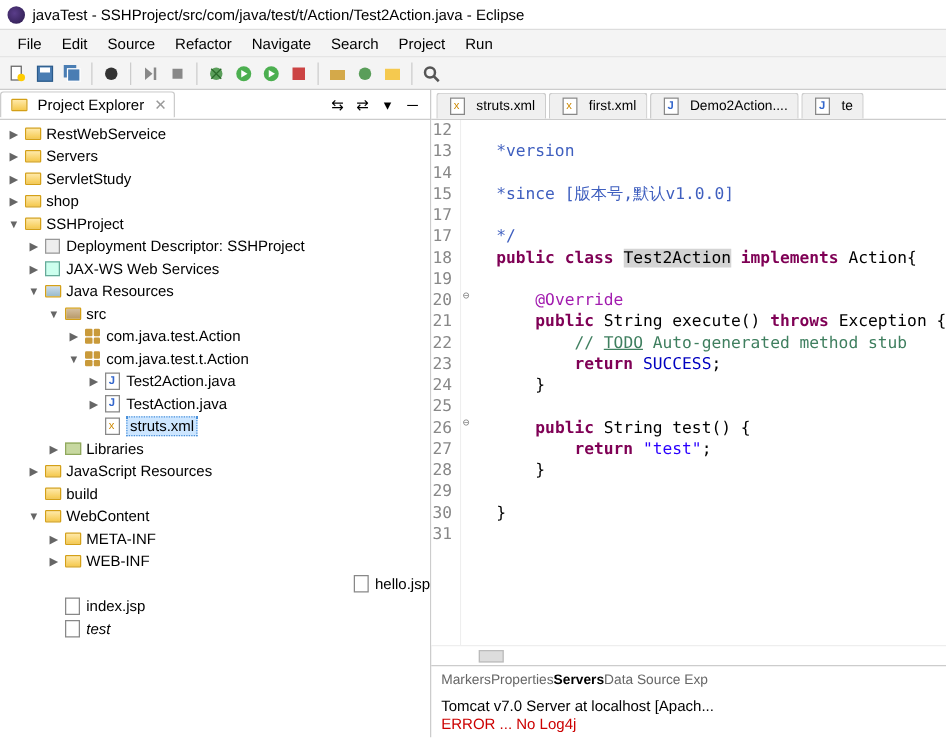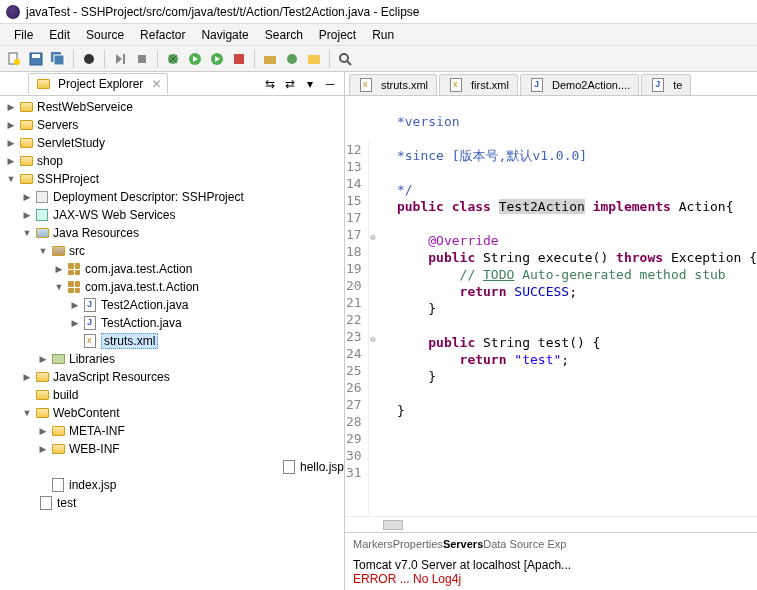--- a/index.html
+++ b/index.html
@@ -8,42 +8,42 @@
 .eclipse-icon { width: 14px; height: 14px; background: radial-gradient(circle at 40% 40%, #5a3d8a, #2a1a4a); border-radius: 50%; margin-right: 6px; }
 .menubar { height: 22px; display: flex; align-items: center; padding: 0 6px; background: #f4f4f4; border-bottom: 1px solid #e0e0e0; }
 .menu-item { padding: 2px 8px; cursor: default; }
 .toolbar { height: 26px; display: flex; align-items: center; padding: 2px 4px; background: #f4f4f4; border-bottom: 1px solid #ccc; gap: 2px; flex-wrap: nowrap; overflow: hidden; }
 .tool-btn { width: 20px; height: 20px; display: inline-flex; align-items: center; justify-content: center; border: none; background: transparent; cursor: pointer; }
 .tool-btn svg { width: 16px; height: 16px; }
 .sep { width: 1px; height: 18px; background: #ccc; margin: 0 3px; }
 .main { display: flex; height: calc(100% - 72px); }
 .sidebar { width: 345px; border-right: 1px solid #ccc; display: flex; flex-direction: column; background: #fff; }
 .panel-tab { height: 24px; display: flex; align-items: center; border-bottom: 1px solid #ccc; }
-.tab-active { background: #fff; border: 1px solid #ccc; border-bottom: none; padding: 2px 6px; display: flex; align-items: center; gap: 4px; border-radius: 3px 3px 0 0; margin-left: 28px; }
+.tab-active { background: #fff; border: 1px solid #ccc; border-bottom: none; padding: 2px 6px; display: flex; align-items: center; gap: 4px; border-radius: 3px 3px 0 0; }
 .panel-toolbar { display: flex; gap: 4px; margin-left: auto; padding-right: 6px; }
 .mini-btn { width: 16px; height: 16px; display: inline-flex; align-items: center; justify-content: center; cursor: pointer; }
 .tree { flex: 1; overflow: auto; padding: 2px 0; }
 .tree-row { display: flex; align-items: center; height: 18px; padding-left: 4px; white-space: nowrap; cursor: default; }
 .tw { width: 14px; display: inline-flex; justify-content: center; color: #666; font-size: 9px; }
 .ic { width: 16px; height: 16px; margin-right: 3px; display: inline-flex; align-items: center; justify-content: center; }
 .folder-y { background: linear-gradient(#ffe9a8,#f5c94f); border: 1px solid #d4a017; border-radius: 1px; width: 13px; height: 10px; }
 .pkg { width: 12px; height: 12px; display: grid; grid-template: 1fr 1fr / 1fr 1fr; gap: 1px; }
 .pkg div { background: #c99a3a; border-radius: 1px; }
 .j-file { width: 12px; height: 14px; background: #fff; border: 1px solid #888; position: relative; }
 .j-file::after { content: "J"; position: absolute; top: 0; left: 2px; font-size: 9px; color: #3366cc; font-weight: bold; }
 .x-file { width: 12px; height: 14px; background: #fff; border: 1px solid #888; position: relative; }
 .x-file::after { content: "x"; position: absolute; top: 0; left: 2px; font-size: 9px; color: #cc8800; }
 .jsp-file { width: 12px; height: 14px; background: #fff; border: 1px solid #888; }
 .lib-ic { width: 13px; height: 10px; background: #c7d8a0; border: 1px solid #8fa85c; }
 .tree-row.selected span.label { background: #cde6ff; border: 1px dotted #4a90d9; padding: 0 2px; }
 .editor-area { flex: 1; display: flex; flex-direction: column; min-width: 0; }
 .editor-tabs { height: 24px; display: flex; align-items: flex-end; border-bottom: 1px solid #ccc; gap: 2px; padding-left: 4px; overflow: hidden; }
 .etab { padding: 2px 8px; border: 1px solid #ccc; border-bottom: none; border-radius: 3px 3px 0 0; background: #f0f0f0; display: flex; align-items: center; gap: 4px; font-size: 11px; }
 .editor-content { flex: 1; display: flex; overflow: hidden; font-family: Consolas, monospace; font-size: 13px; }
-.gutter { width: 34px; background: #fff; text-align: right; color: #888; padding-right: 6px; border-right: 1px solid #eee; margin-top: 45px; }
+.gutter { width: 34px; background: #fff; text-align: right; color: #888; padding-right: 6px; border-right: 1px solid #eee; }
 .gutter div { height: 17px; line-height: 17px; }
 .marker-col { width: 14px; background: #fff; }
 .marker-col div { height: 17px; text-align: center; font-size: 9px; color: #888; }
 .code { flex: 1; padding-left: 4px; }
 .code div { height: 17px; line-height: 17px; white-space: pre; }
 .kw { color: #7f0055; font-weight: bold; }
 .str { color: #2a00ff; }
 .com { color: #3f7f5f; }
 .doc { color: #3f5fbf; }
 .ann { color: #a21caf; }
@@ -337,21 +337,21 @@
           </span>
           <span class="label">hello.jsp</span>
         </div>
         <div class="tree-row" style="padding-left: 36px;">
           <span class="tw"></span>
           <span class="ic">
             <span class="jsp-file"></span>
           </span>
           <span class="label">index.jsp</span>
         </div>
-        <div class="tree-row" style="padding-left: 24px;">
+        <div class="tree-row" style="padding-left: 36px; font-style: italic;">
           <span class="tw"></span>
           <span class="ic">
             <span class="jsp-file"></span>
           </span>
           <span class="label">test</span>
         </div>
       </div>
   </div>
 
   <div class="editor-area">

